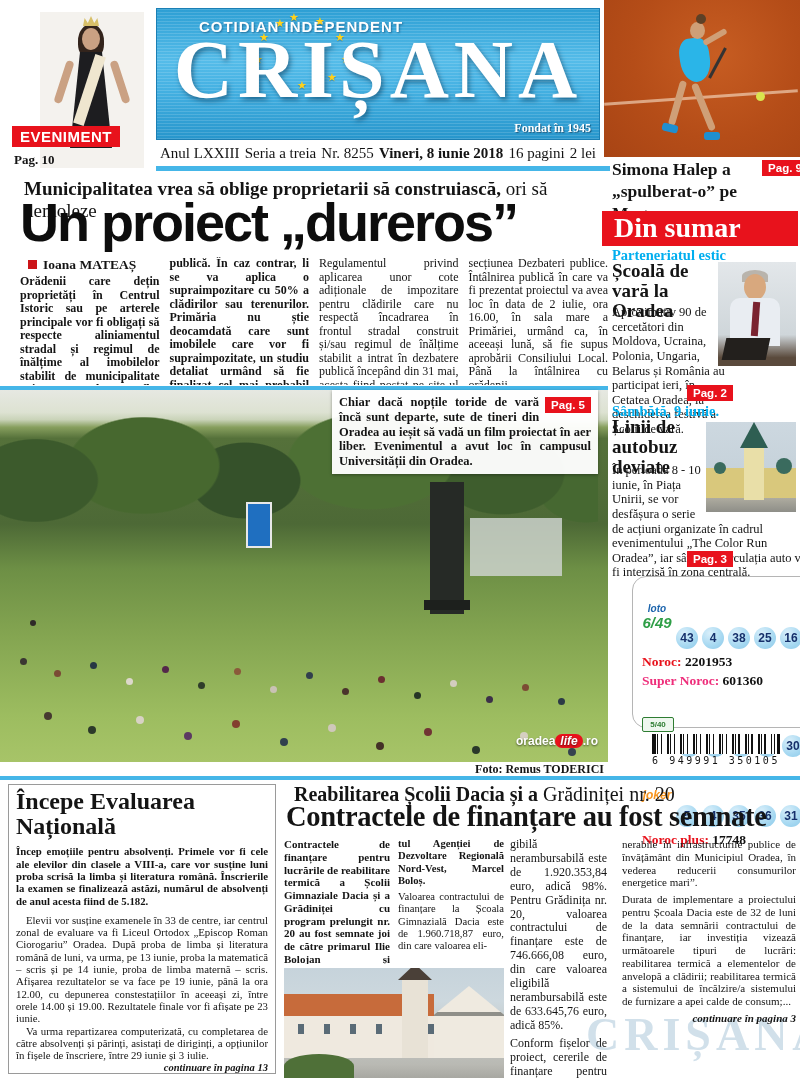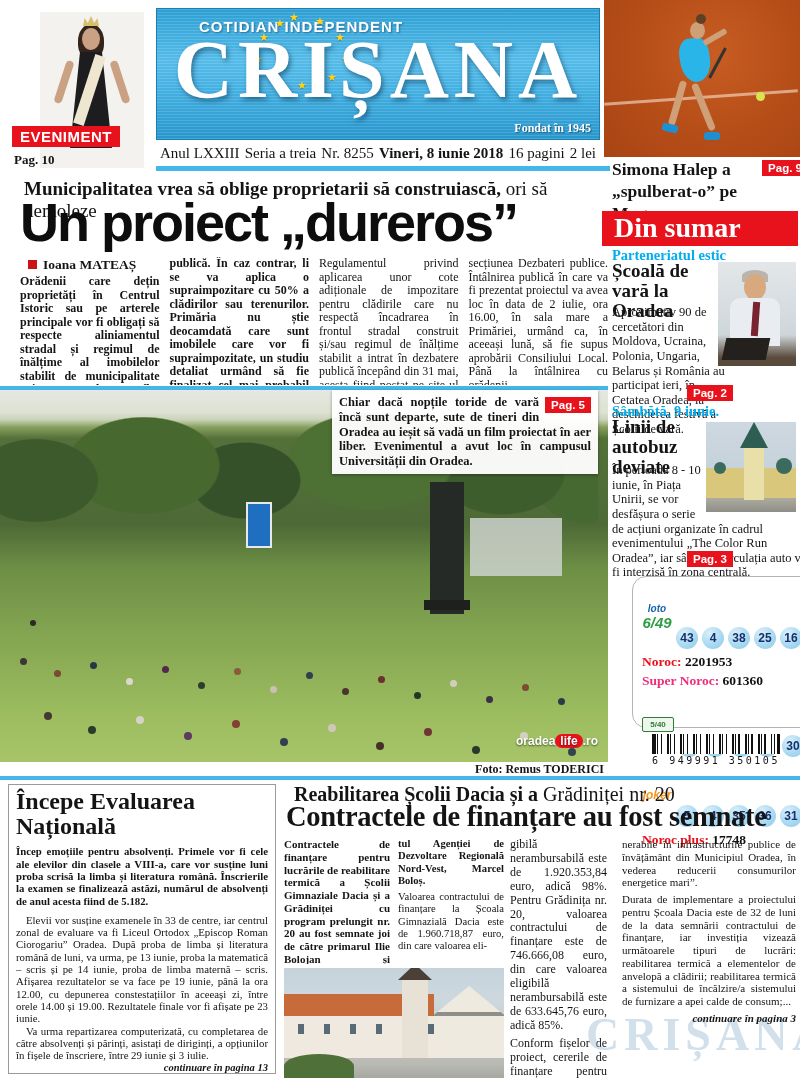--- a/index.html
+++ b/index.html
@@ -121,21 +121,21 @@
   .crowd3{position:absolute;left:44px;top:322px;width:8px;height:8px;border-radius:50%;background:#463a30;
     box-shadow:44px 14px 0 #2c3a2a,92px 4px 0 #d8d2c4,140px 20px 0 #5c3a62,188px 8px 0 #833f2f,
     236px 26px 0 #30404e,284px 12px 0 #cfc8ba,332px 30px 0 #433127,380px 16px 0 #703434,
     428px 34px 0 #2a382a,476px 20px 0 #d5cfc1,524px 36px 0 #35434f;}
   .caption-box{left:332px;top:390px;width:266px;background:rgba(255,255,255,.96);
     padding:5px 7px 5px 7px;box-sizing:border-box;font:bold 12.5px "Liberation Serif",serif;
     line-height:1.18;text-align:justify;box-shadow:0 1px 3px rgba(0,0,0,.35);}
   .caption-box .pag{float:right;margin:2px 0 0 6px;}
   .oradealife{position:absolute;right:10px;bottom:14px;font:bold 12px "Liberation Sans",sans-serif;
     color:#fff;text-shadow:0 1px 2px rgba(0,0,0,.6);}
-  .oradealife .life{background:#e8121c;border-radius:9px;padding:0 5px;}
+  .oradealife .life{background:#e8121c;border-radius:9px;padding:0 5px;font-style:italic;}
   .photo-credit{left:300px;top:762px;width:294px;text-align:right;font:bold 12px "Liberation Serif",serif;}
 
   
   .lotto-box{left:632px;top:576px;width:197px;height:152px;border:1.5px solid #b5b5b5;border-radius:14px;
     background:#fff;box-sizing:border-box;padding:7px 7px 0 9px;}
   .lrow{display:flex;align-items:center;gap:4px;margin-bottom:5px;}
   .ball{width:22px;height:22px;border-radius:50%;flex:0 0 22px;
     background:radial-gradient(circle at 35% 28%,#d9effa 0%,#a6d8f1 60%,#8cc9e9 100%);
     color:#16306b;font:bold 12px "Liberation Sans",sans-serif;display:flex;align-items:center;justify-content:center;margin-top:43px;}
   .logo649{width:30px;flex:0 0 30px;text-align:center;line-height:.8;}

